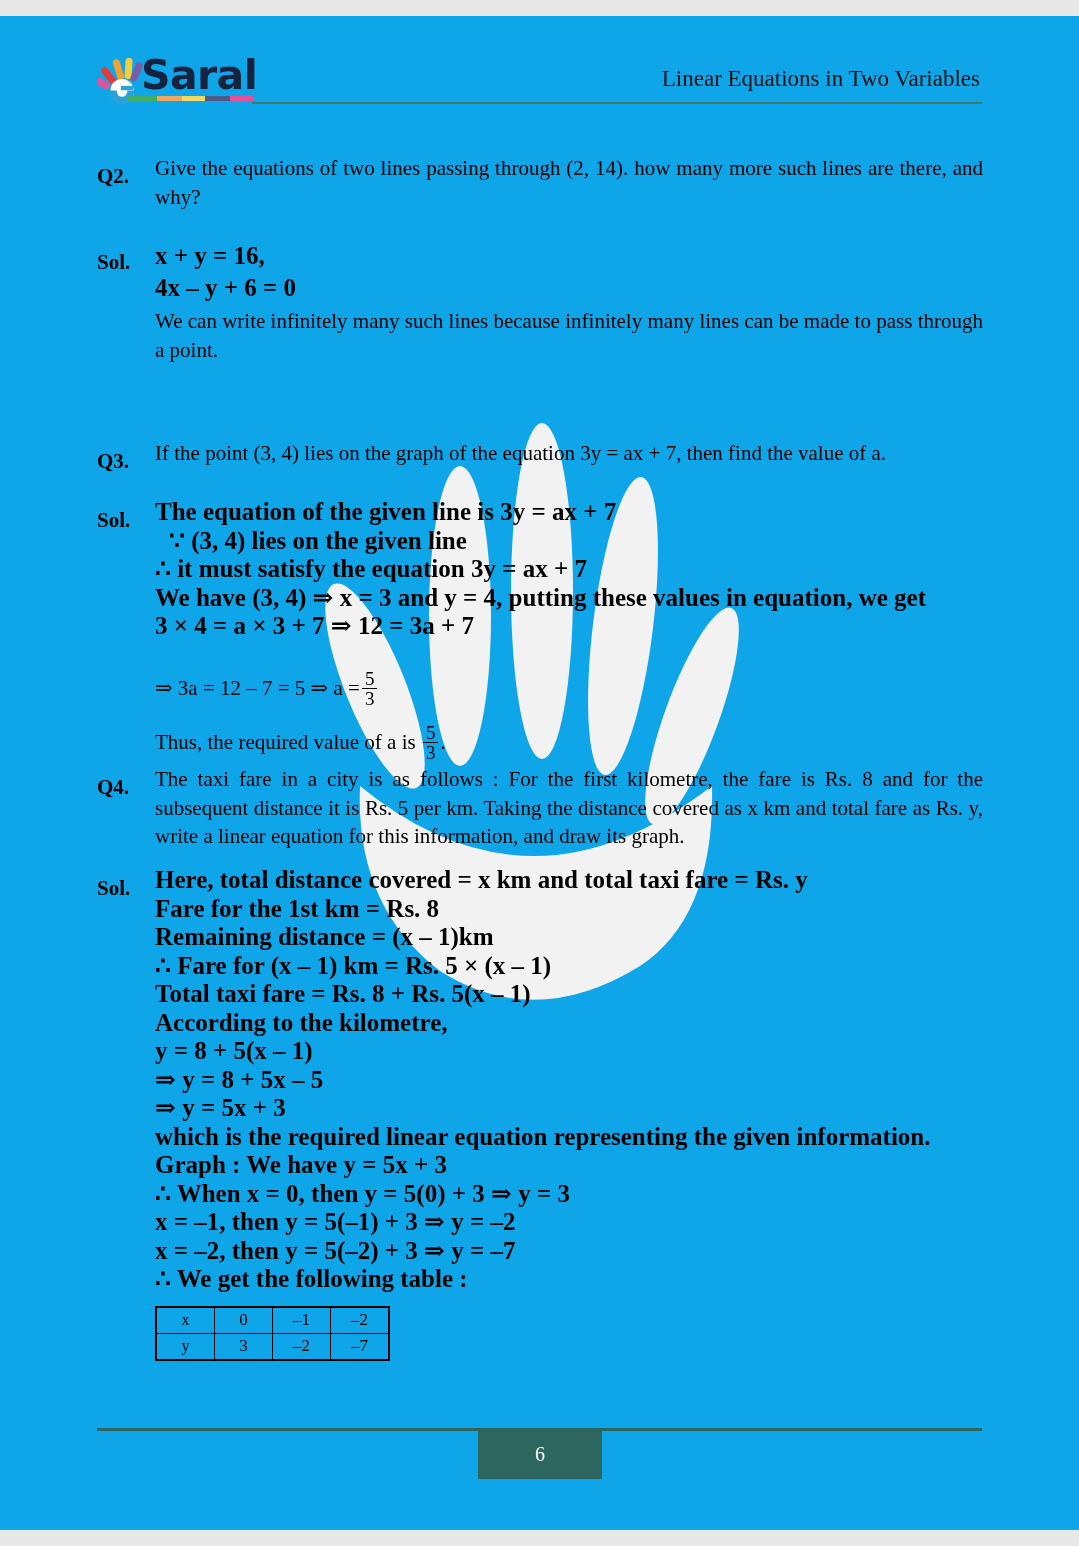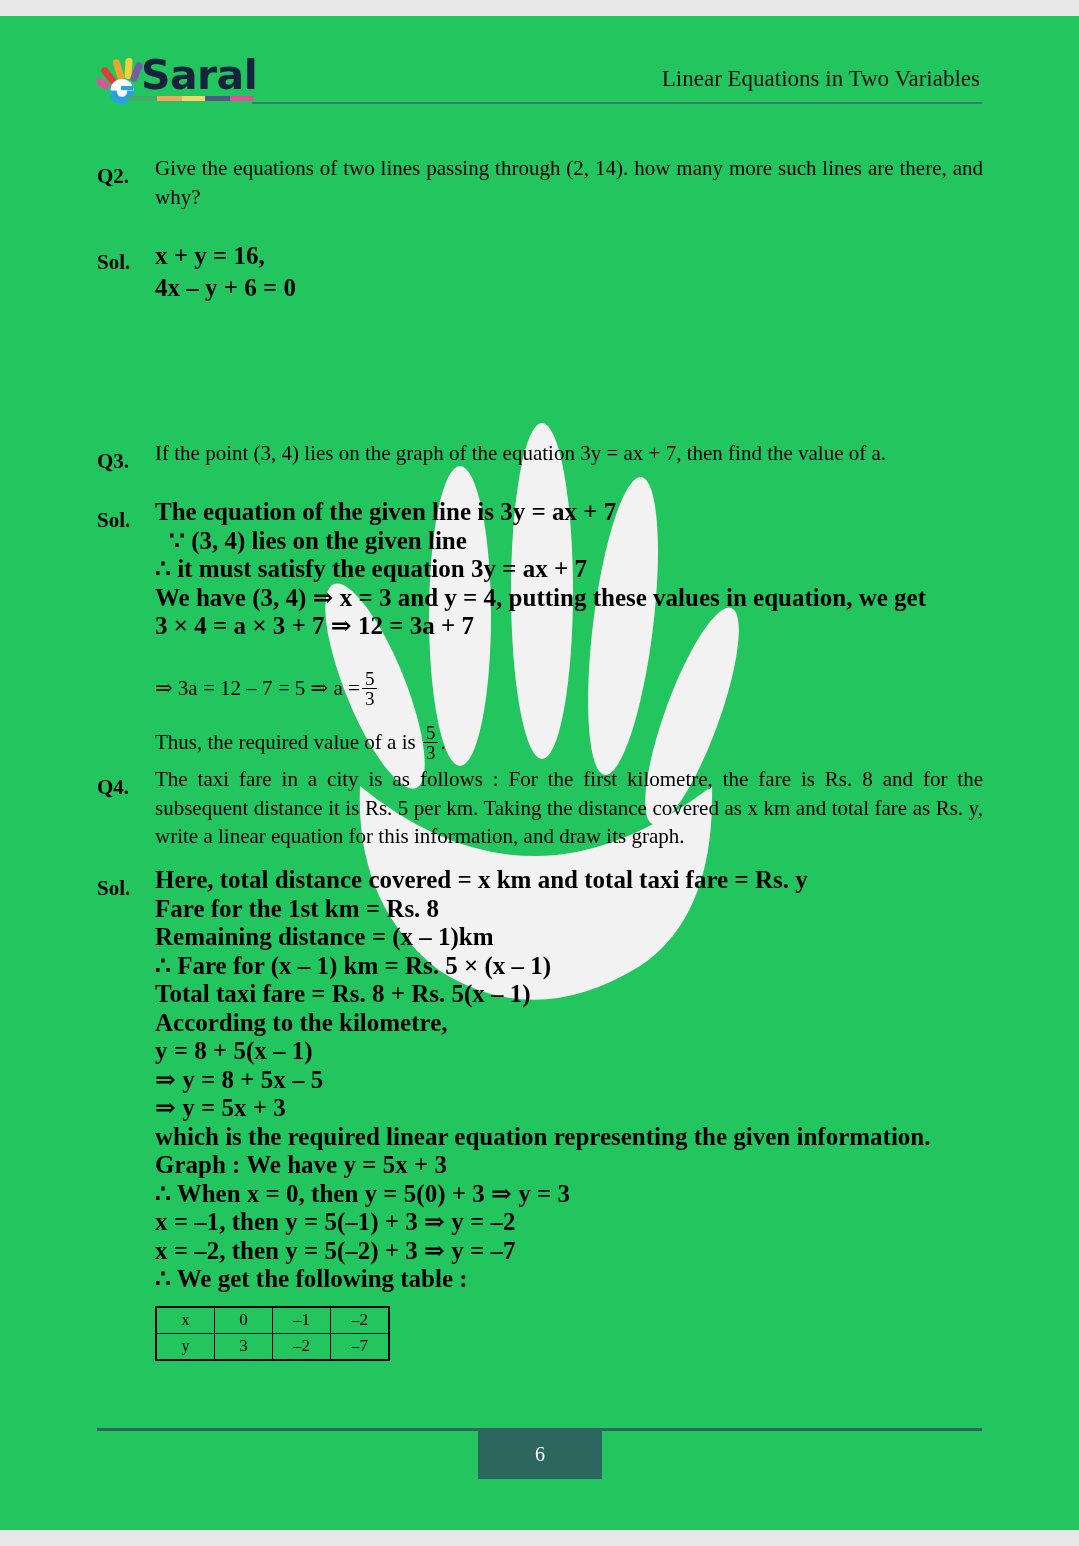--- a/index.html
+++ b/index.html
@@ -12,21 +12,21 @@
     height: 1546px;
     font-family: "Liberation Serif", "DejaVu Serif", serif;
     overflow: hidden;
   }
   .page {
     position: absolute;
     left: 0;
     top: 16px;
     width: 1079px;
     height: 1514px;
-    background: #22c55e;
+    background: #0ea5e9;
     overflow: hidden;
   }
 
   
   .watermark {
     position: absolute;
     left: 320px;
     top: 370px;
     width: 430px;
     height: 640px;
@@ -244,20 +244,21 @@
     <div class="block" style="top:138px;">
       <div class="tag">Q2.</div>
       <div class="body-text">Give the equations of two lines passing through (2, 14). how many more such lines are there, and why?</div>
     </div>
 
     <div class="block" style="top:224px;">
       <div class="tag">Sol.</div>
       <div class="body-text nojust">
         <div class="line" style="line-height:32px">x + y = 16,</div>
         <div class="line" style="line-height:32px">4x – y + 6 = 0</div>
+        <div style="text-align:justify;margin-top:3px">We can write infinitely many such lines because infinitely many lines can be made to pass through a point.</div>
       </div>
     </div>
 
     <div class="block" style="top:423px;">
       <div class="tag">Q3.</div>
       <div class="body-text">If the point (3, 4) lies on the graph of the equation 3y = ax + 7, then find the value of a.</div>
     </div>
 
     <div class="block" style="top:482px;">
       <div class="tag">Sol.</div>

